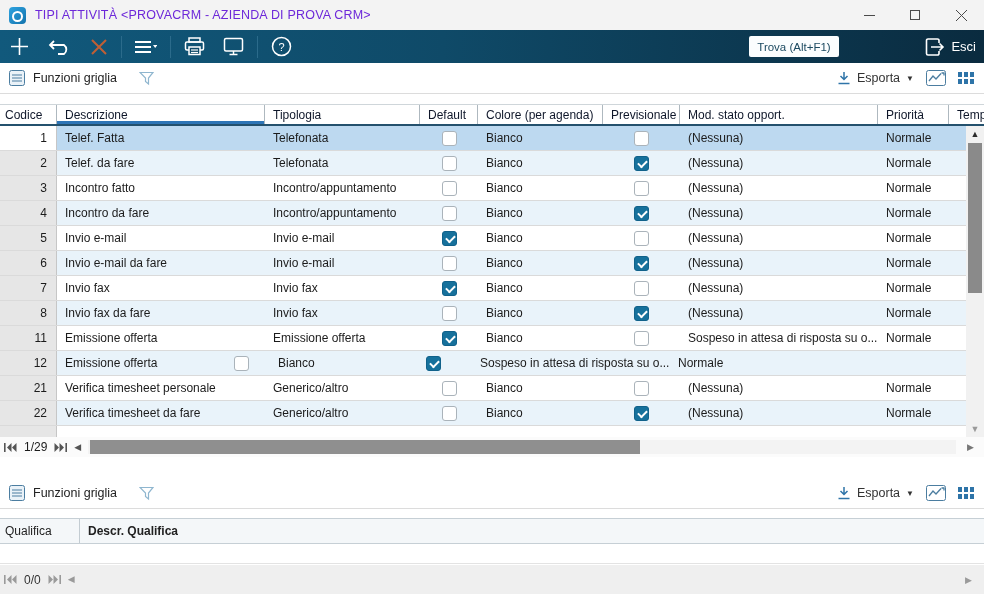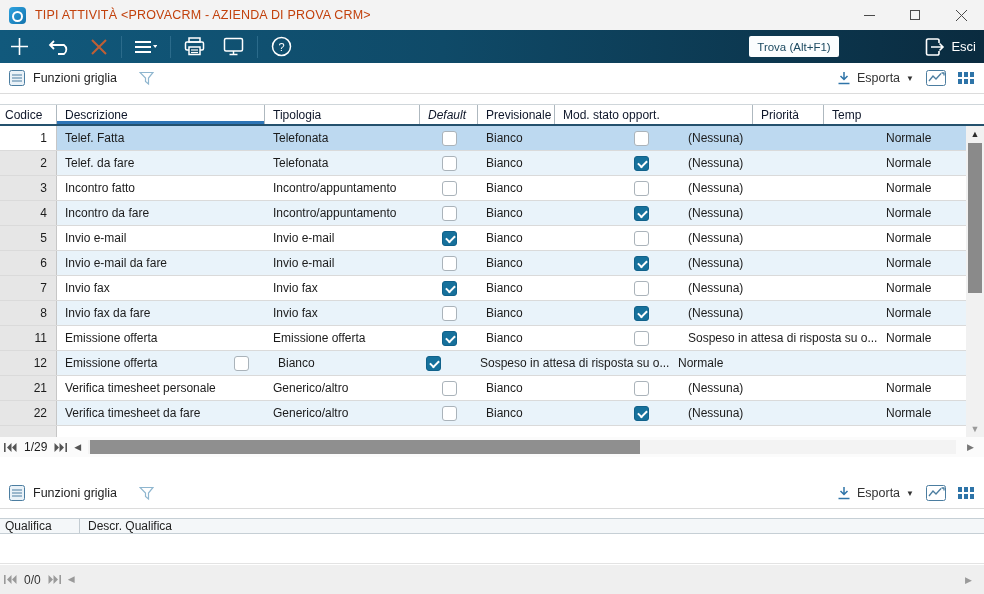--- a/index.html
+++ b/index.html
@@ -4,21 +4,21 @@
 <style>
   * { margin:0; padding:0; box-sizing:border-box; }
   html,body { background:#ffffff; }
   body { font-family:"Liberation Sans", sans-serif; }
   .app { position:relative; width:984px; height:594px; background:#ffffff; overflow:hidden; }
 
   
   .titlebar { position:absolute; left:0; top:0; width:984px; height:30px; background:#f3f3f3; display:flex; align-items:center; }
   .app-logo { width:17px; height:17px; margin-left:9px; border-radius:4px; background:linear-gradient(135deg,#2fa3e0,#1273ad); position:relative; }
   .app-logo::after { content:""; position:absolute; left:3px; top:4px; width:7px; height:7px; border:2px solid #ffffff; border-radius:50%; }
-  .title-text { margin-left:9px; font-size:12.5px; color:#c2410c; letter-spacing:.2px; }
+  .title-text { margin-left:9px; font-size:12.5px; color:#6d28d9; letter-spacing:.2px; }
   .win-controls { position:absolute; right:0; top:0; height:30px; display:flex; }
   .win-btn { width:46px; height:30px; display:flex; align-items:center; justify-content:center; color:#4a4a4a; font-size:13px; cursor:default; }
   .win-btn svg { display:block; }
 
   
   .toolbar { position:absolute; left:0; top:30px; width:984px; height:33px; background:linear-gradient(to right,#11597c,#0f4a68 45%,#0a2b3f); display:flex; align-items:center; }
   .tb-btn { height:33px; display:flex; align-items:center; justify-content:center; padding:0 9px; }
   .tb-sep { width:1px; height:22px; background:#2b6b8b; margin:0 4px; }
   .trova-box { position:absolute; right:145px; top:6px; width:90px; height:21px; background:#fbfdfe; border-radius:2px; display:flex; align-items:center; justify-content:center; font-size:11.5px; color:#1c4a61; }
   .esci-btn { position:absolute; right:8px; top:4px; height:25px; display:flex; align-items:center; gap:6px; color:#ffffff; font-size:13px; }
@@ -31,21 +31,21 @@
   .esporta { display:flex; align-items:center; gap:6px; font-size:12.5px; color:#333333; }
   .caret-down { font-size:8px; color:#333333; }
 
   
   .grid-header { position:absolute; left:0; top:104px; width:984px; height:22px; display:flex; background:#ffffff; border-top:1px solid #cfd6da; border-bottom:2px solid #24516d; }
   .hcell { font-size:12px; color:#0f172a; display:flex; align-items:center; padding-left:8px; border-right:1px solid #aeb8bf; overflow:hidden; white-space:nowrap; }
   .hcell.sorted { box-shadow:inset 0 -3px 0 #2e75b6; }
   .col-codice { width:57px; }
   .col-desc   { width:208px; }
   .col-tipo   { width:155px; }
-  .col-default{ width:58px;font-style:italic; }
+  .col-default{ width:58px; }
   .col-colore { width:125px; }
   .col-prev   { width:77px; }
   .col-mod    { width:198px; }
   .col-prio   { width:71px; }
   .col-tempo  { flex:1; border-right:none; }
   .hcell.col-codice { padding-left:5px; }
 
   .grid-body { position:absolute; left:0; top:126px; width:966px; height:311px; overflow:hidden; background:#ffffff; }
   .grid-row { display:flex; width:966px; height:25px; background:#ffffff; border-bottom:1px solid #dadada; }
   .grid-row.alt { background:#e9f3fa; }
@@ -75,24 +75,24 @@
   .arrow-glyph { font-size:9px; color:#555555; line-height:1; }
   .hscroll-track { position:absolute; left:88px; right:28px; top:3px; height:14px; background:#f3f3f3; }
   .hscroll-thumb { position:absolute; left:2px; top:0; width:550px; height:14px; background:#8f8f8f; }
   .hscroll-right { position:absolute; right:10px; top:5px; font-size:9px; color:#777777; }
 
   
   .section-band { position:absolute; left:0; top:457px; width:984px; height:21px; background:#ffffff; border-top:1px solid #417ea1; border-bottom:1px solid #417ea1; display:flex; align-items:center; }
   .section-title { margin-left:9px; font-size:11px; color:#1b6b8c; letter-spacing:.3px; }
 
   
-  .qheader { position:absolute; left:0; top:518px; width:984px; height:16px; display:flex; background:#f4f7f9; border-top:1px solid #c6cfd5; border-bottom:1px solid #c6cfd5; }
+  .qheader { position:absolute; left:0; top:518px; width:984px; height:26px; display:flex; background:#f4f7f9; border-top:1px solid #c6cfd5; border-bottom:1px solid #c6cfd5; }
   .qcell { font-size:12px; color:#222222; display:flex; align-items:center; padding-left:8px; border-right:1px solid #c3ccd2; white-space:nowrap; }
   .qcell.q1 { width:80px; padding-left:5px; }
-  .qcell.q2 { flex:1; border-right:none; }
+  .qcell.q2 { flex:1; border-right:none;font-weight:bold; }
   .divider-thin { position:absolute; left:0; top:563px; width:984px; height:1px; background:#e3e3e3; }
 
   
   .statusbar { position:absolute; left:0; top:565px; width:984px; height:29px; background:#efefef; display:flex; align-items:center; }
   .statusbar .pager-text { color:#333333; }
   .statusbar .arrow-glyph { color:#9a9a9a; }
   .status-right { position:absolute; right:12px; font-size:9px; color:#9a9a9a; }
 
   svg { display:block; }
 </style>
@@ -219,20 +219,21 @@
           </g>
         </svg>
     </div>
   </div>
 
   <div class="grid-header">
     <div class="hcell col-codice">Codice</div>
     <div class="hcell col-desc sorted">Descrizione</div>
     <div class="hcell col-tipo">Tipologia</div>
     <div class="hcell col-default">Default</div>
+    <div class="hcell col-colore">Colore (per agenda)</div>
     <div class="hcell col-prev">Previsionale</div>
     <div class="hcell col-mod">Mod. stato opport.</div>
     <div class="hcell col-prio">Priorità</div>
     <div class="hcell col-tempo">Temp</div>
   </div>
 
   <div class="grid-body" id="grid-body">
       <div class="grid-row selected">
       <div class="cell col-codice">1</div>
       <div class="cell col-desc">Telef. Fatta</div>

